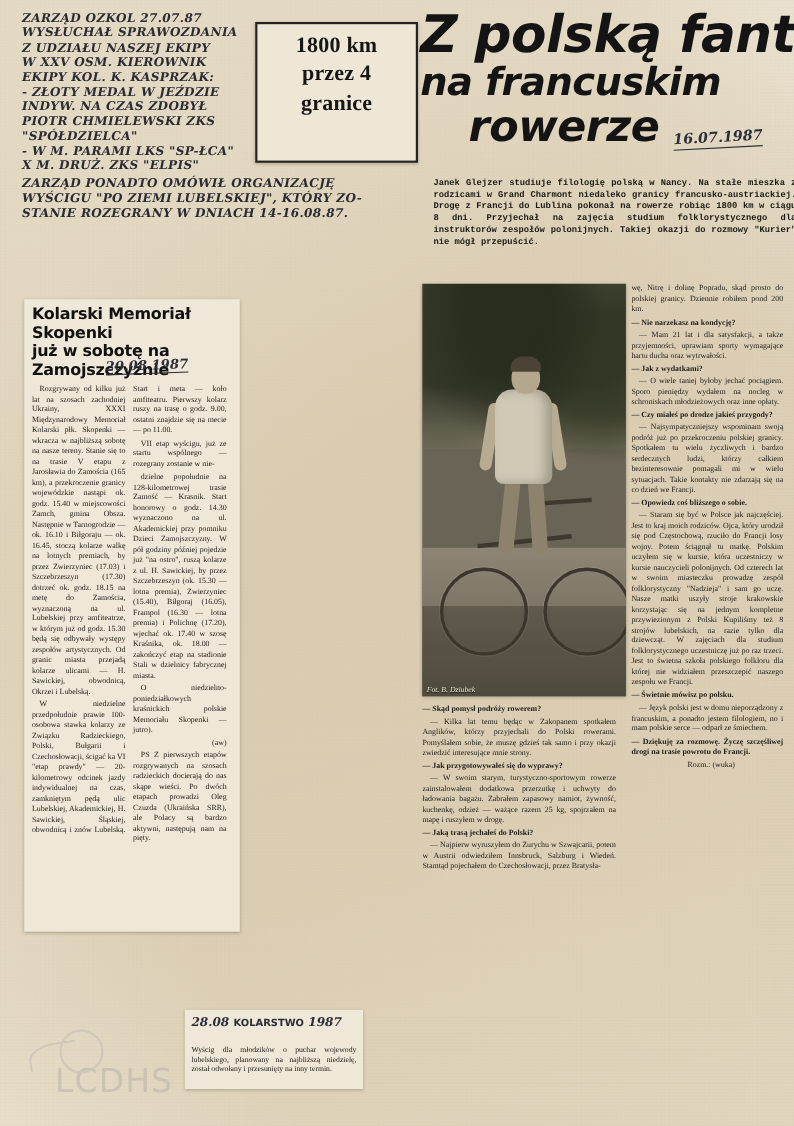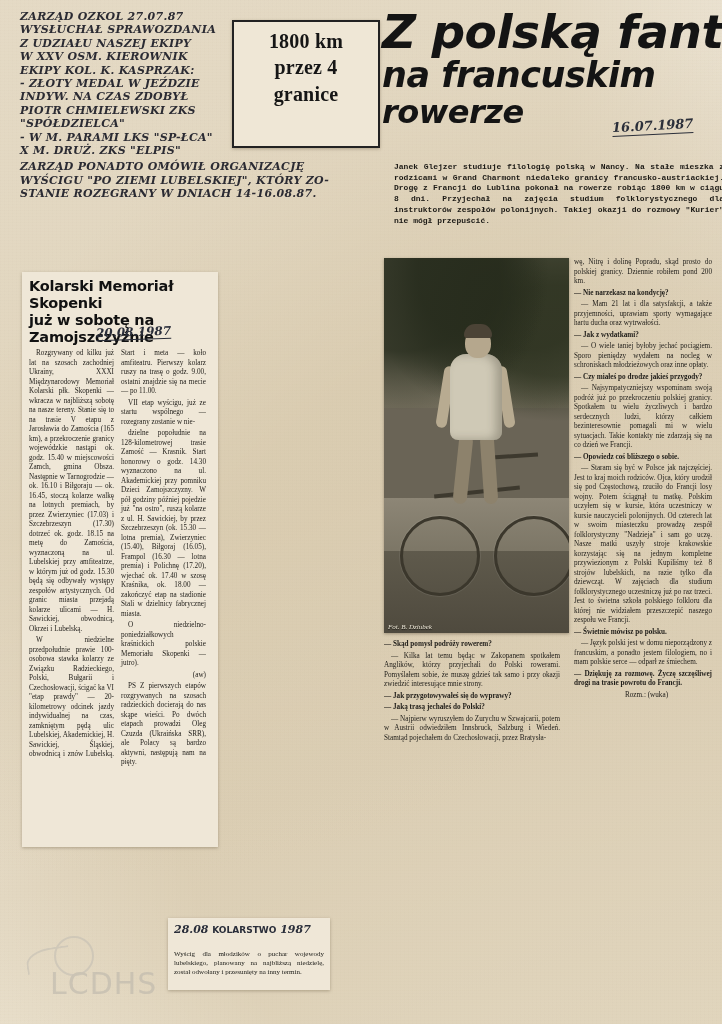--- a/index.html
+++ b/index.html
@@ -82,21 +82,21 @@
     font-family: "DejaVu Sans", sans-serif;
     font-weight: 700;
     font-style: italic;
     color: #141414;
     font-size: 47px;
     line-height: 1.02;
     letter-spacing: -0.5px;
     white-space: nowrap;
   }
   #masthead .mh2 { font-size: 35px; margin-top: 2px;}
-  #masthead .mh3 { font-size: 32px; margin-top: 2px;}
+  #masthead .mh3 { font-size: 39px; margin-top: 2px; padding-left: 44px;}
   .datestamp {
     position: absolute;
     font-family: "DejaVu Serif", serif;
     font-style: italic;
     font-weight: 700;
     color: #2b2f3a;
     font-size: 13px;
     transform: rotate(-3deg);
   }
   .datestamp .line {
@@ -374,20 +374,21 @@
     <div class="rider-body"></div>
     <div class="rider-head"></div>
     <div class="rider-hair"></div>
     <div class="caption">Fot. B. Dziubek</div>
   </div>
 
   <div id="icol-left" class="col qa">
     <p class="noind"><b>— Skąd pomysł podróży rowerem?</b></p>
     <p>— Kilka lat temu będąc w Zakopanem spotkałem Anglików, którzy przyjechali do Polski rowerami. Pomyślałem sobie, że muszę gdzieś tak samo i przy okazji zwiedzić interesujące mnie strony.</p>
     <p class="noind"><b>— Jak przygotowywałeś się do wyprawy?</b></p>
+    <p>— W swoim starym, turystyczno-sportowym rowerze zainstalowałem dodatkowa przerzutkę i uchwyty do ładowania bagażu. Zabrałem zapasowy namiot, żywność, kuchenkę, odzież — ważące razem 25 kg, spojrzałem na mapę i ruszyłem w drogę.</p>
     <p class="noind"><b>— Jaką trasą jechałeś do Polski?</b></p>
     <p>— Najpierw wyruszyłem do Zurychu w Szwajcarii, potem w Austrii odwiedziłem Innsbruck, Salzburg i Wiedeń. Stamtąd pojechałem do Czechosłowacji, przez Bratysła-</p>
   </div>
 
   <div id="icol-right" class="col qa">
     <p class="noind">wę, Nitrę i dolinę Popradu, skąd prosto do polskiej granicy. Dziennie robiłem pond 200 km.</p>
     <p class="noind"><b>— Nie narzekasz na kondycję?</b></p>
     <p>— Mam 21 lat i dla satysfakcji, a także przyjemności, uprawiam sporty wymagające hartu ducha oraz wytrwałości.</p>
     <p class="noind"><b>— Jak z wydatkami?</b></p>
     <p>— O wiele taniej byłoby jechać pociągiem. Sporo pieniędzy wydałem na nocleg w schroniskach młodzieżowych oraz inne opłaty.</p>

